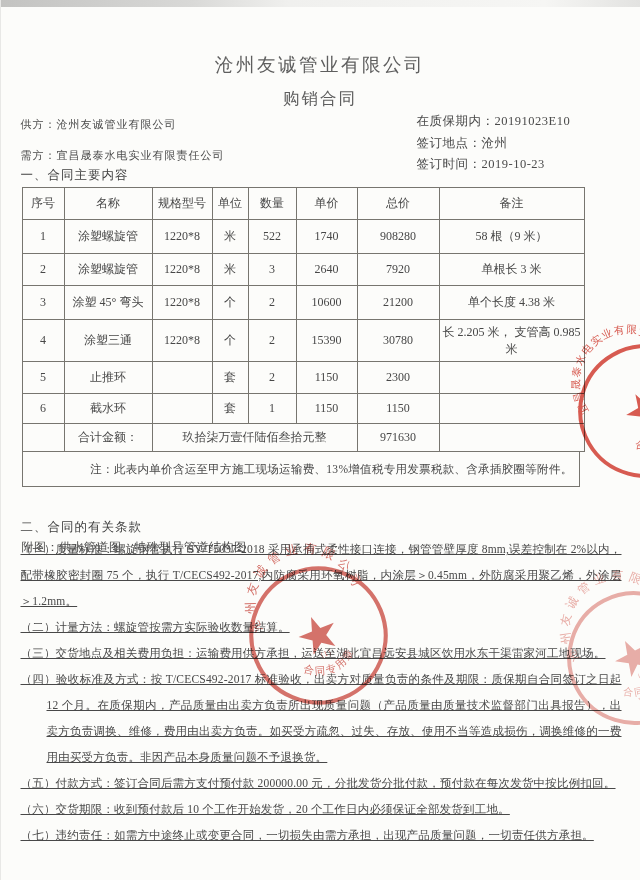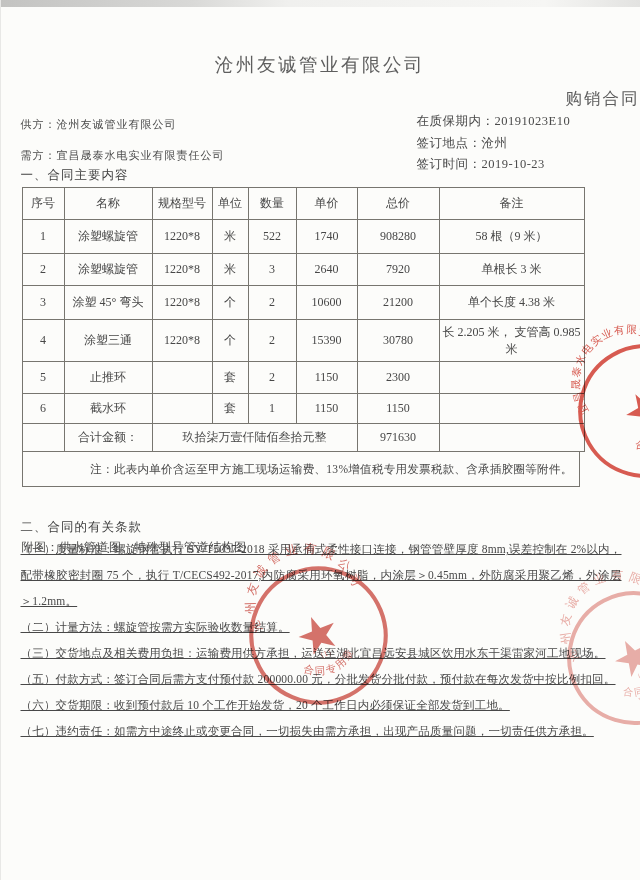--- a/index.html
+++ b/index.html
@@ -12,21 +12,21 @@
   }
   .scan-edge{
     position:absolute; top:0; left:0; width:640px; height:7px;
     background:linear-gradient(to right,#c3c3c1 0%,#d9d9d7 30%,#f0f0ee 45%,#f6f6f4 85%,#e2e2e0 100%);
   }
   .title{
     position:absolute; top:52px; left:0; width:100%; text-align:center;
     font-size:18.5px; letter-spacing:2.5px; color:#5e5e5e;
   }
   .subtitle{
-    position:absolute; top:88px; left:0; width:100%; text-align:right;
+    position:absolute; top:88px; left:0; width:100%; text-align:center;
     font-size:16.5px; letter-spacing:2px; color:#5e5e5e;
   }
   .party-line{position:absolute; left:20px; font-size:11px; letter-spacing:1px;}
   .party-supplier{top:117px;}
   .party-buyer{top:148px;}
   .meta{position:absolute; left:416px; top:111px; font-size:12.5px; line-height:21.5px;}
   .meta-row span{letter-spacing:.5px;}
   .sec-heading{position:absolute; left:20px; font-size:12.5px; color:#3f3f3f; letter-spacing:1px;}
   .sec1{top:167px;}
   .sec2{top:519px;}
@@ -198,20 +198,21 @@
   </div>
 
   <div class="attachment">附图：供水管道图、特殊型号管道结构图</div>
 
   <div class="sec-heading sec2">二、合同的有关条款</div>
 
   <div class="clauses">
       <p>（一）质量标准：螺旋钢管执行 SY/T5037-2018 采用承插式柔性接口连接，钢管管壁厚度 8mm,误差控制在 2%以内，配带橡胶密封圈 75 个，执行 T/CECS492-2017,内防腐采用环氧树脂，内涂层＞0.45mm，外防腐采用聚乙烯，外涂层＞1.2mm。</p>
       <p>（二）计量方法：螺旋管按需方实际验收数量结算。</p>
       <p>（三）交货地点及相关费用负担：运输费用供方承担，运送至湖北宜昌远安县城区饮用水东干渠雷家河工地现场。</p>
+      <p>（四）验收标准及方式：按 T/CECS492-2017 标准验收，出卖方对质量负责的条件及期限：质保期自合同签订之日起 12 个月。在质保期内，产品质量由出卖方负责所出现质量问题（产品质量由质量技术监督部门出具报告），出卖方负责调换、维修，费用由出卖方负责。如买受方疏忽、过失、存放、使用不当等造成损伤，调换维修的一费用由买受方负责。非因产品本身质量问题不予退换货。</p>
       <p>（五）付款方式：签订合同后需方支付预付款 200000.00 元，分批发货分批付款，预付款在每次发货中按比例扣回。</p>
       <p>（六）交货期限：收到预付款后 10 个工作开始发货，20 个工作日内必须保证全部发货到工地。</p>
       <p>（七）违约责任：如需方中途终止或变更合同，一切损失由需方承担，出现产品质量问题，一切责任供方承担。</p>
     </div>
 
   <div class="stamp stamp-buyer">
     <svg viewBox="0 0 160 160">
       <circle cx="80" cy="80" r="74" fill="none" stroke="#d5453a" stroke-width="4.5"></circle>
       <defs>
         <path id="arcTopA" d="M 27.4 60.8 A 56 56 0 1 1 132.6 60.8" fill="none"></path>

